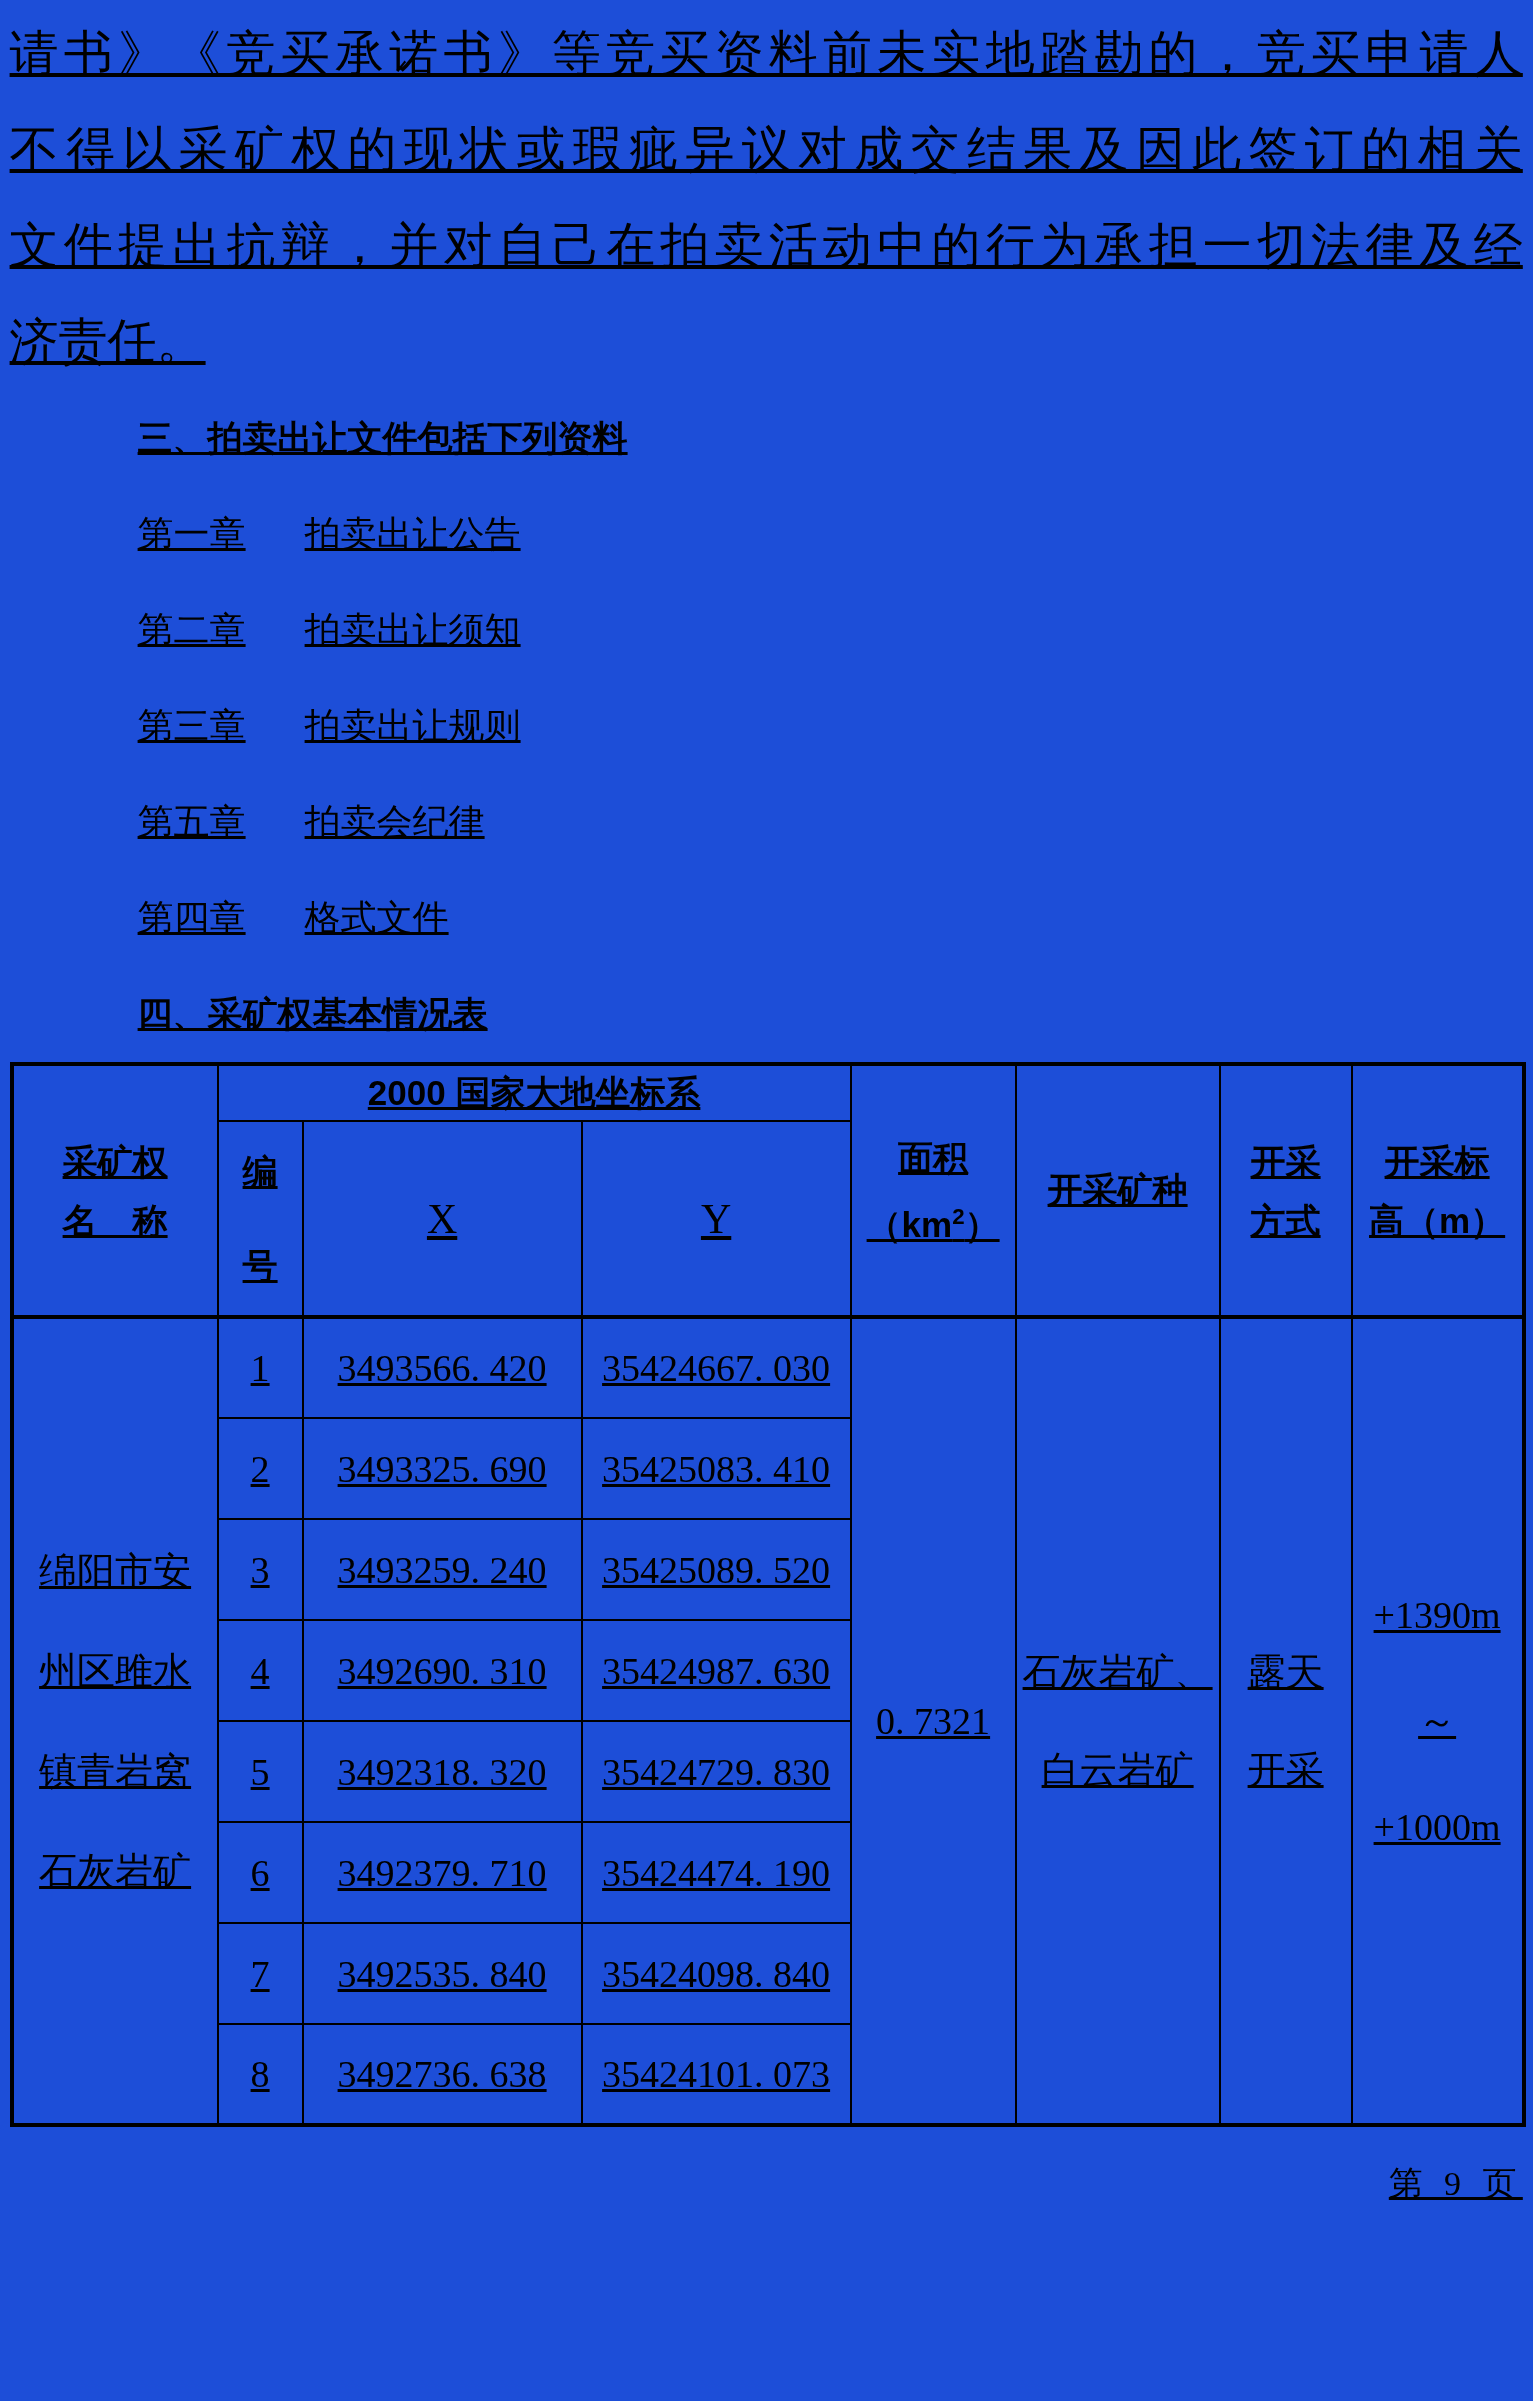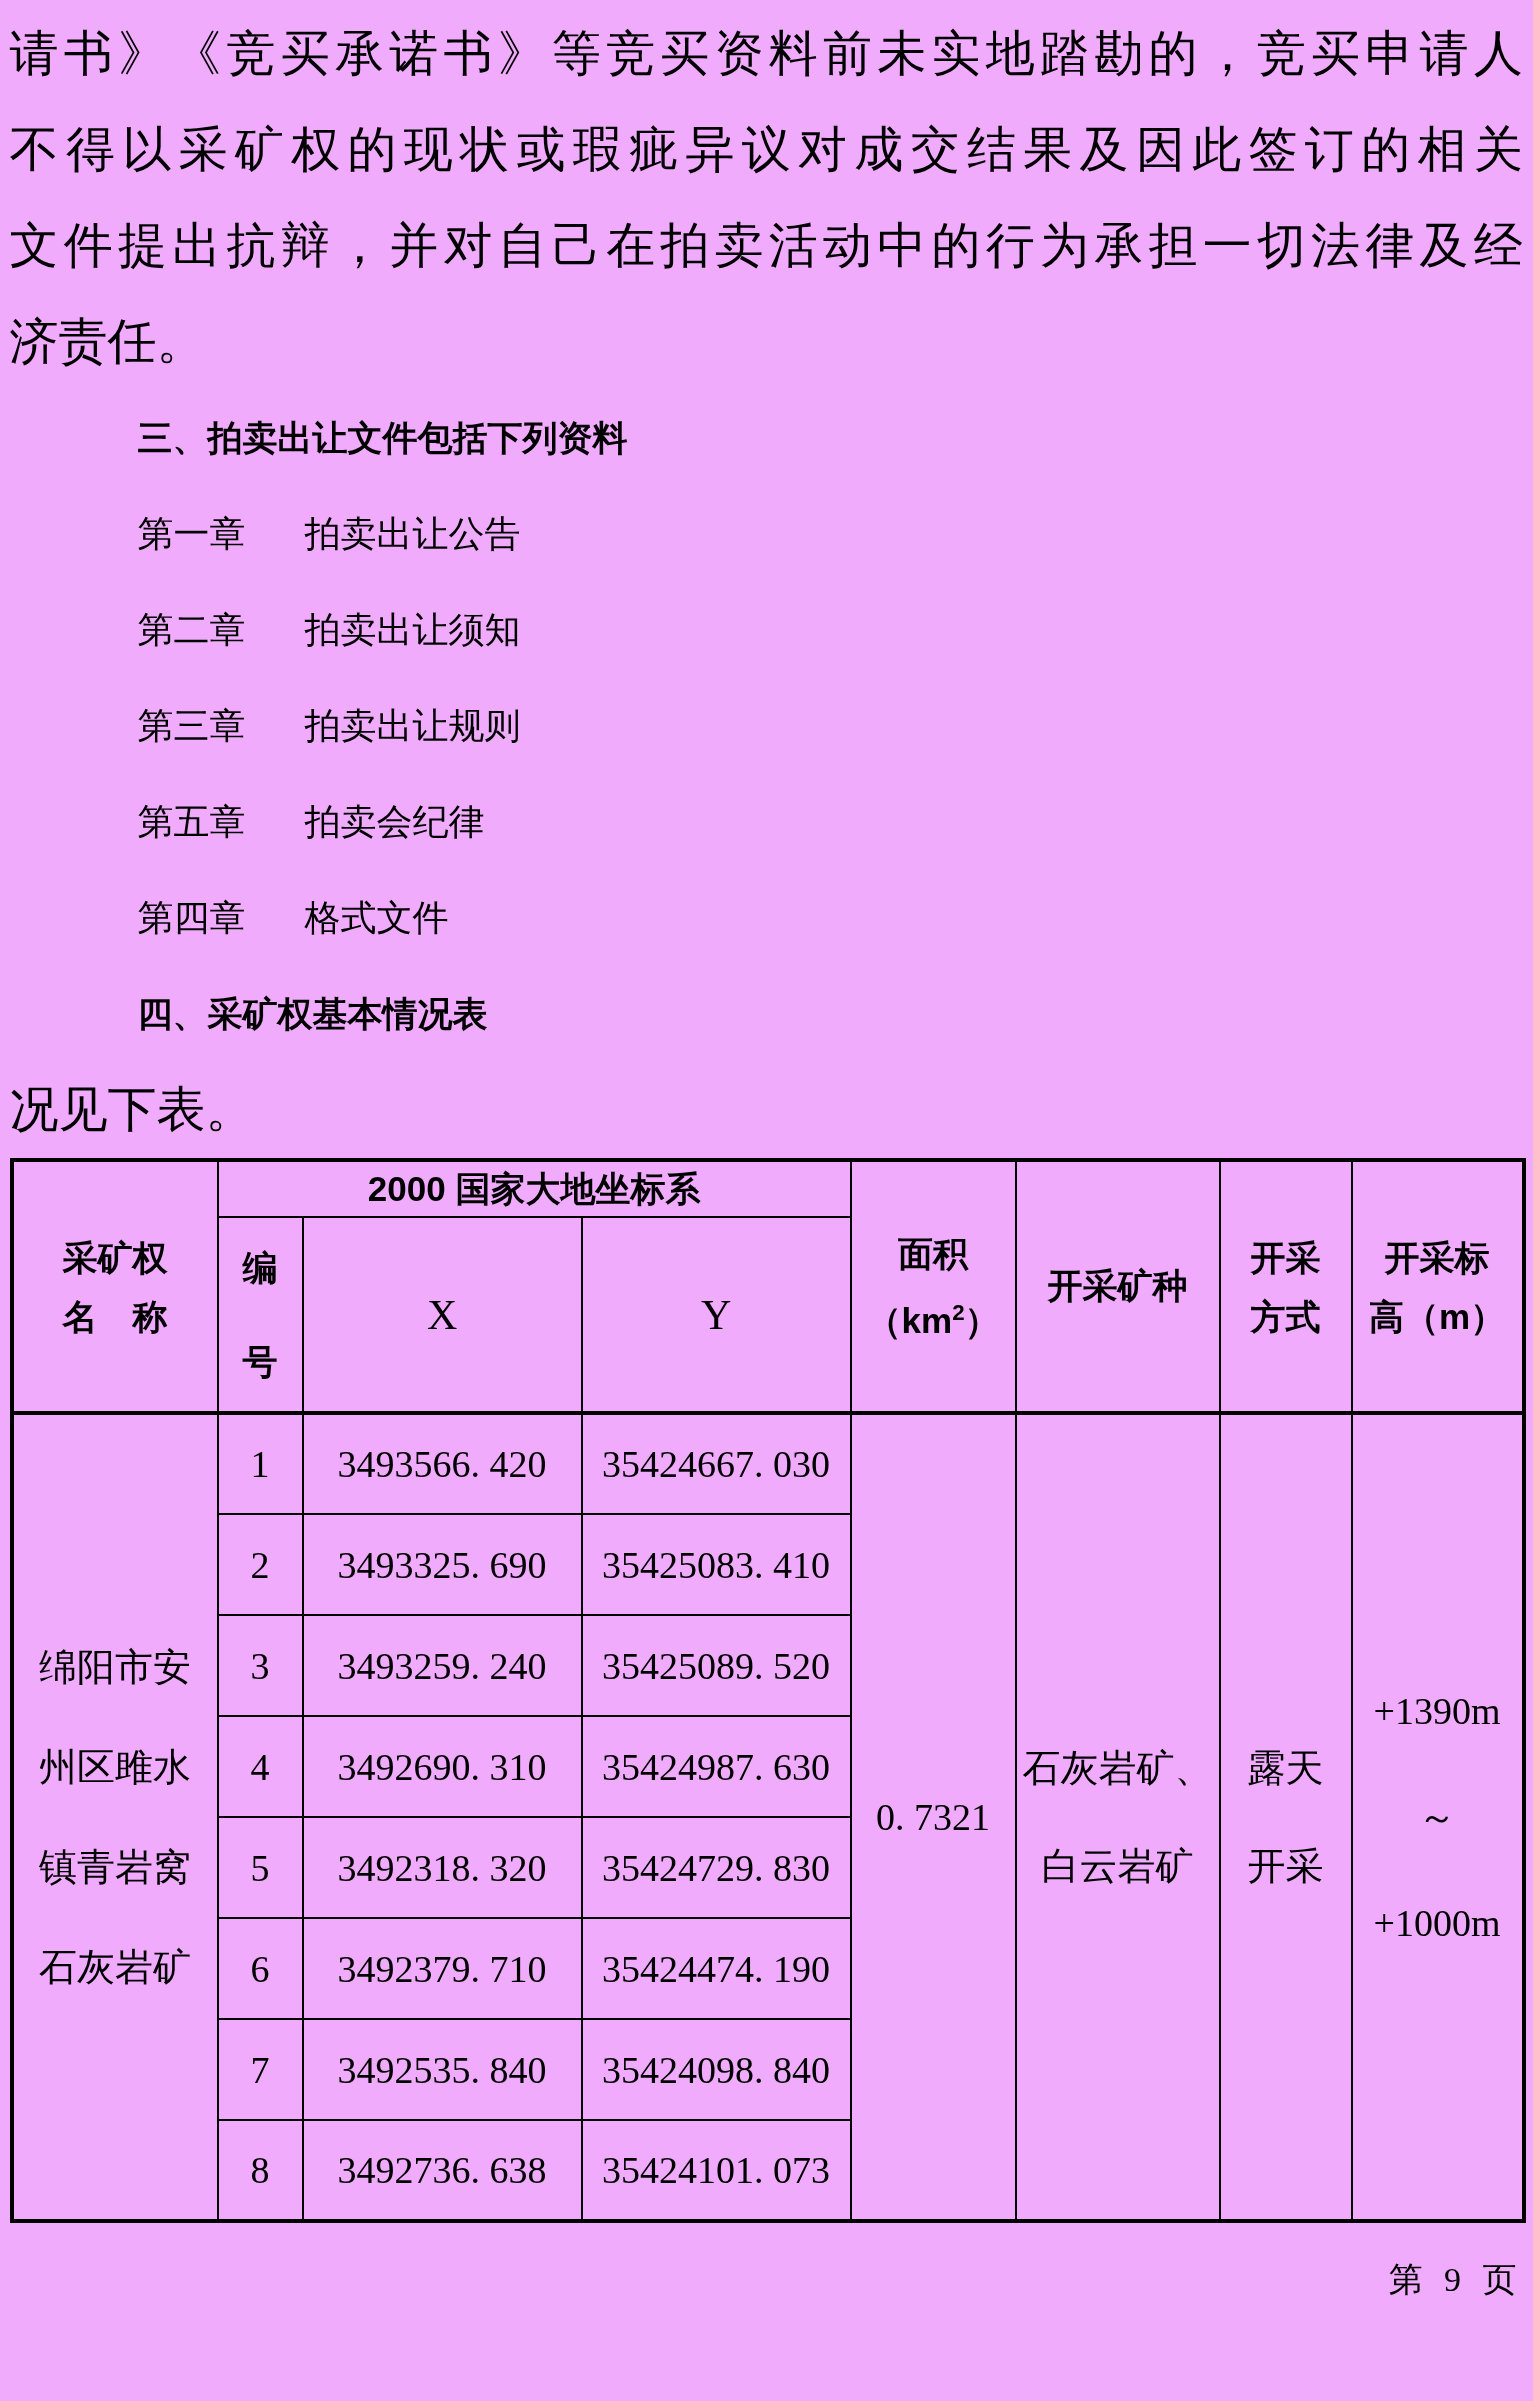--- a/index.html
+++ b/index.html
@@ -1,19 +1,19 @@
 <!DOCTYPE html>
 <html style="font-size:12.8px"><head>
 <meta charset="utf-8">
 <style>
   html,body{margin:0;padding:0;background:#e8e8e8;}
   .page{
-    width:1534px;height:2401px;background:#f0abfc;color:#000;
+    width:1534px;height:2401px;background:#1d4ed8;color:#000;
     font-family:"Liberation Serif","DejaVu Serif",serif;
-    position:relative;overflow:hidden;margin:0 auto;
+    position:relative;overflow:hidden;margin:0 auto;text-decoration:underline;
   }
   .content{padding:6.4px 11.2px 0 9.6px;}
   .tline{font-size:49px;line-height:96px;height:96px;}
   .just{text-align:justify;text-align-last:justify;}
   .ind{text-indent:128px;}
   .heading{
     font-size:35px;line-height:96px;height:96px;font-weight:700;
     padding-left:128px;
     font-family:"Liberation Sans","DejaVu Sans",sans-serif;
   }
@@ -81,21 +81,20 @@
         <span>第五章</span><span class="ctitle">拍卖会纪律</span>
       </div>
       <div class="chapter">
         <span>第四章</span><span class="ctitle">格式文件</span>
       </div>
     </div>
 
     <div class="heading">四、采矿权基本情况表</div>
 
     <div class="para">
-      <div class="tline">况见下表。</div>
     </div>
 
     <table class="minetbl">
       <colgroup>
         <col style="width:206px">
           <col style="width:85px">
           <col style="width:279px">
           <col style="width:269px">
         <col style="width:165px">
           <col style="width:204px">

